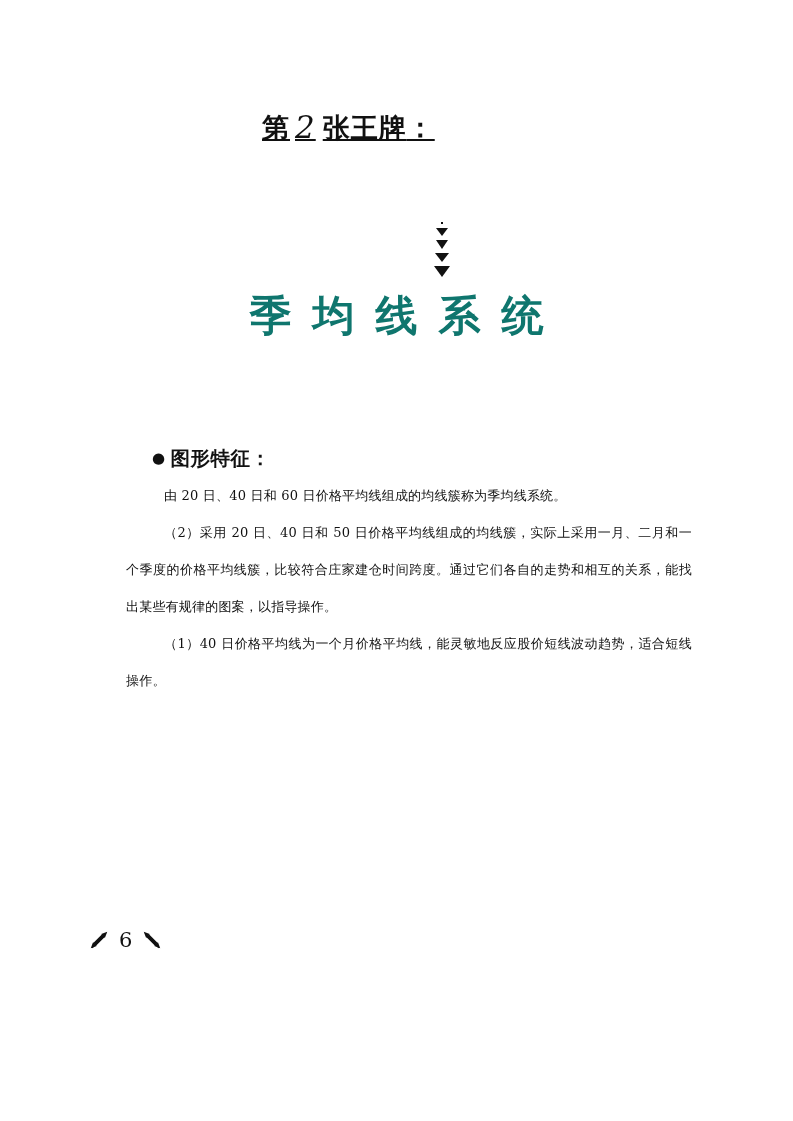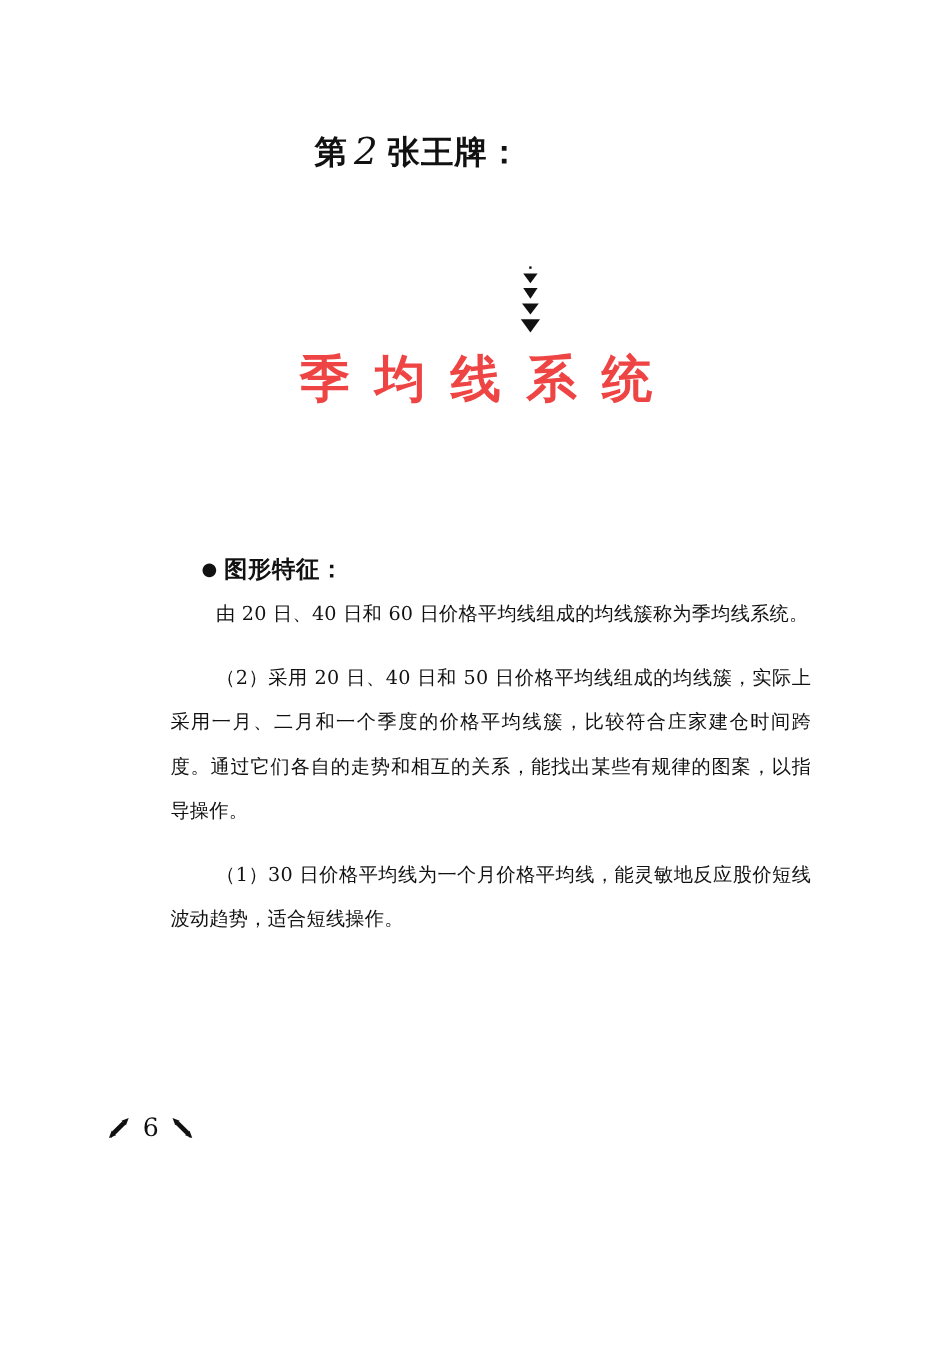--- a/index.html
+++ b/index.html
@@ -23,20 +23,21 @@
   .chapter-title {
     position: absolute;
     left: 262px;
     top: 108px;
     font-size: 27px;
     font-weight: 700;
     letter-spacing: 1px;
     white-space: nowrap;
     line-height: 1.2;
     font-family: "DejaVu Serif", "Liberation Serif", serif;
+    text-decoration: underline;
   }
   .chapter-title .num {
     font-family: "DejaVu Serif", "Liberation Serif", serif;
     font-style: italic;
     font-weight: 400;
     font-size: 31px;
     padding: 0 7px 0 5px;
     position: relative;
     top: 1px;
   }
@@ -81,51 +82,51 @@
     position: absolute;
     left: 0;
     top: 288px;
     width: 793px;
     text-align: center;
     font-size: 42px;
     font-weight: 700;
     letter-spacing: 21px;
     text-indent: 21px;
     font-family: "DejaVu Sans", "Liberation Sans", sans-serif;
-    color: #ef4444;
+    color: #0f766e;
   }
 
   
   .body-block {
     position: absolute;
     left: 126px;
     top: 440px;
     width: 566px;
   }
-  .section { margin: 16px; padding: 0; }
+  .section { margin: 0; padding: 0; }
 
   .sec-head {
     font-size: 19.5px;
     font-weight: 700;
     line-height: 37px;
     height: 37px;
     text-indent: 26px;
     white-space: nowrap;
     font-family: "DejaVu Sans", "Liberation Sans", sans-serif;
     letter-spacing: 0.5px;
   }
   .sec-head .bullet {
     font-size: 15px;
     padding-right: 5px;
     position: relative;
     top: -2px;
   }
 
   .para {
-    font-size: 16px;
+    font-size: 13px;
     line-height: 37px;
     text-indent: 38px;
     text-align: justify;
     text-justify: inter-character;
     letter-spacing: 0.2px;
     font-family: "DejaVu Serif", "Liberation Serif", serif;
   }
 
   
   .footer {
@@ -174,21 +175,21 @@
     <div class="section">
       <div class="sec-head"><span class="bullet">●</span><span>图形特征：</span></div>
       <div class="para">由 20 日、40 日和 60 日价格平均线组成的均线簇称为季均线系统。</div>
     </div>
 
     <div class="section">
       <div class="para">（2）采用 20 日、40 日和 50 日价格平均线组成的均线簇，实际上采用一月、二月和一个季度的价格平均线簇，比较符合庄家建仓时间跨度。通过它们各自的走势和相互的关系，能找出某些有规律的图案，以指导操作。</div>
     </div>
 
     <div class="section">
-      <div class="para">（1）30 日价格平均线为一个月价格平均线，能灵敏地反应股价短线波动趋势，适合短线操作。</div>
+      <div class="para">（1）40 日价格平均线为一个月价格平均线，能灵敏地反应股价短线波动趋势，适合短线操作。</div>
     </div>
 
   </div>
 
   <div class="footer">
     <svg class="dart" viewBox="0 0 24 24">
       <path d="M21 3 L14.5 5.5 L18 9 L9 18 L5.5 14.5 L3 21 L9.5 18.5 L6 15 L15 6 L18.5 9.5 Z" fill="#111"></path>
       <path d="M20.5 3.5 L8 16 L8 16 L4 20 L5 21 L17 9 Z" fill="#111"></path>
     </svg>
     <span class="page-num">6</span>

